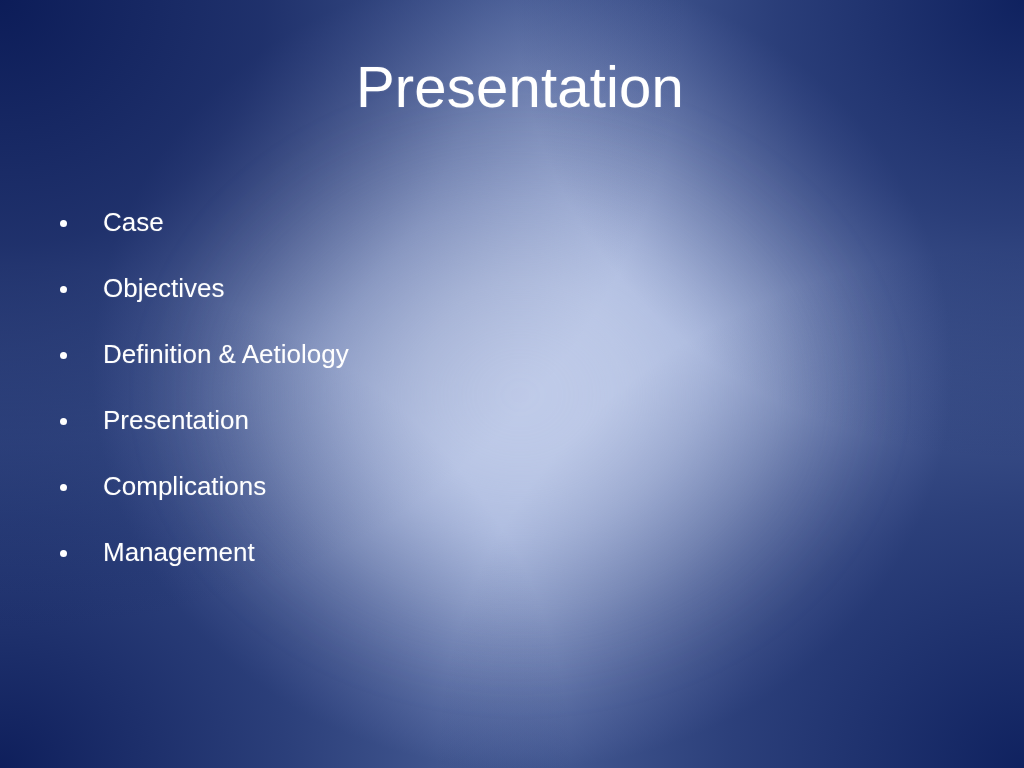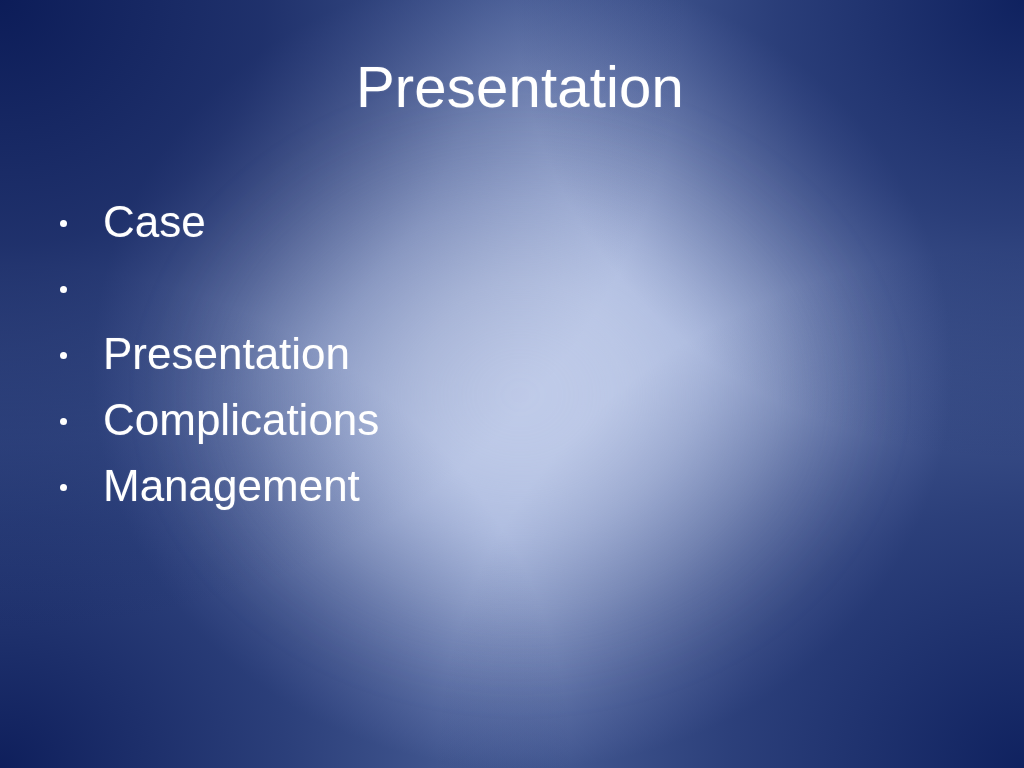--- a/index.html
+++ b/index.html
@@ -99,21 +99,21 @@
     padding: 0;
     list-style: none;
     width: 760px;
   }
 
   .bullet-item {
     display: flex;
     align-items: center;
     height: 66px;
     color: #ffffff;
-    font-size: 44px;
+    font-size: 26px;
     line-height: 1.0;
   }
 
   .bullet-marker {
     flex: 0 0 auto;
     width: 7px;
     height: 7px;
     border-radius: 50%;
     background: #ffffff;
     margin-right: 36px;
@@ -141,22 +141,27 @@
 
     <ul id="bullet-list">
 
       <li class="bullet-item">
         <span class="bullet-marker"></span>
         <span class="bullet-text">Case</span>
       </li>
 
       <li class="bullet-item">
         <span class="bullet-marker"></span>
+        <span class="bullet-text">Objectives</span>
       </li>
 
+      <li class="bullet-item">
+        <span class="bullet-marker"></span>
+        <span class="bullet-text">Definition &amp; Aetiology</span>
+      </li>
 
       <li class="bullet-item">
         <span class="bullet-marker"></span>
         <span class="bullet-text">Presentation</span>
       </li>
 
       <li class="bullet-item">
         <span class="bullet-marker"></span>
         <span class="bullet-text">Complications</span>
       </li>

